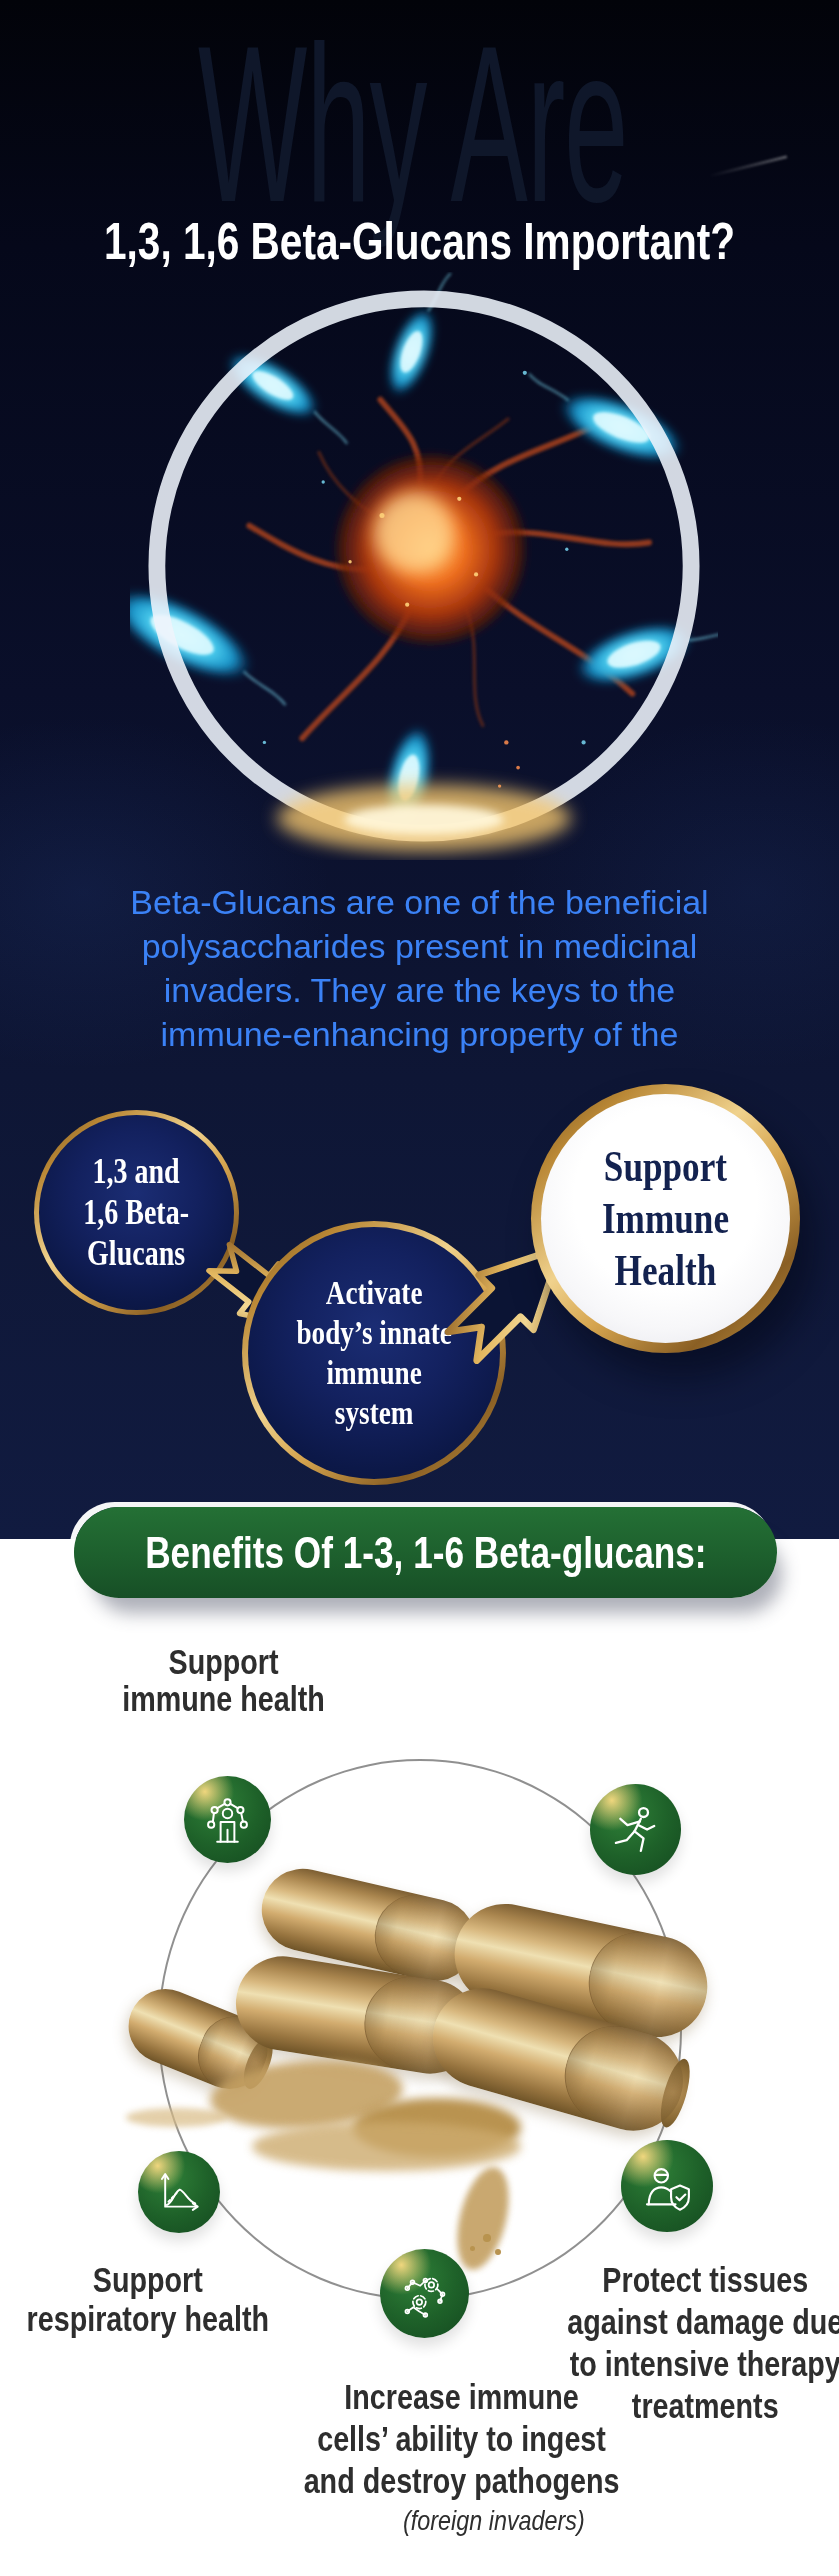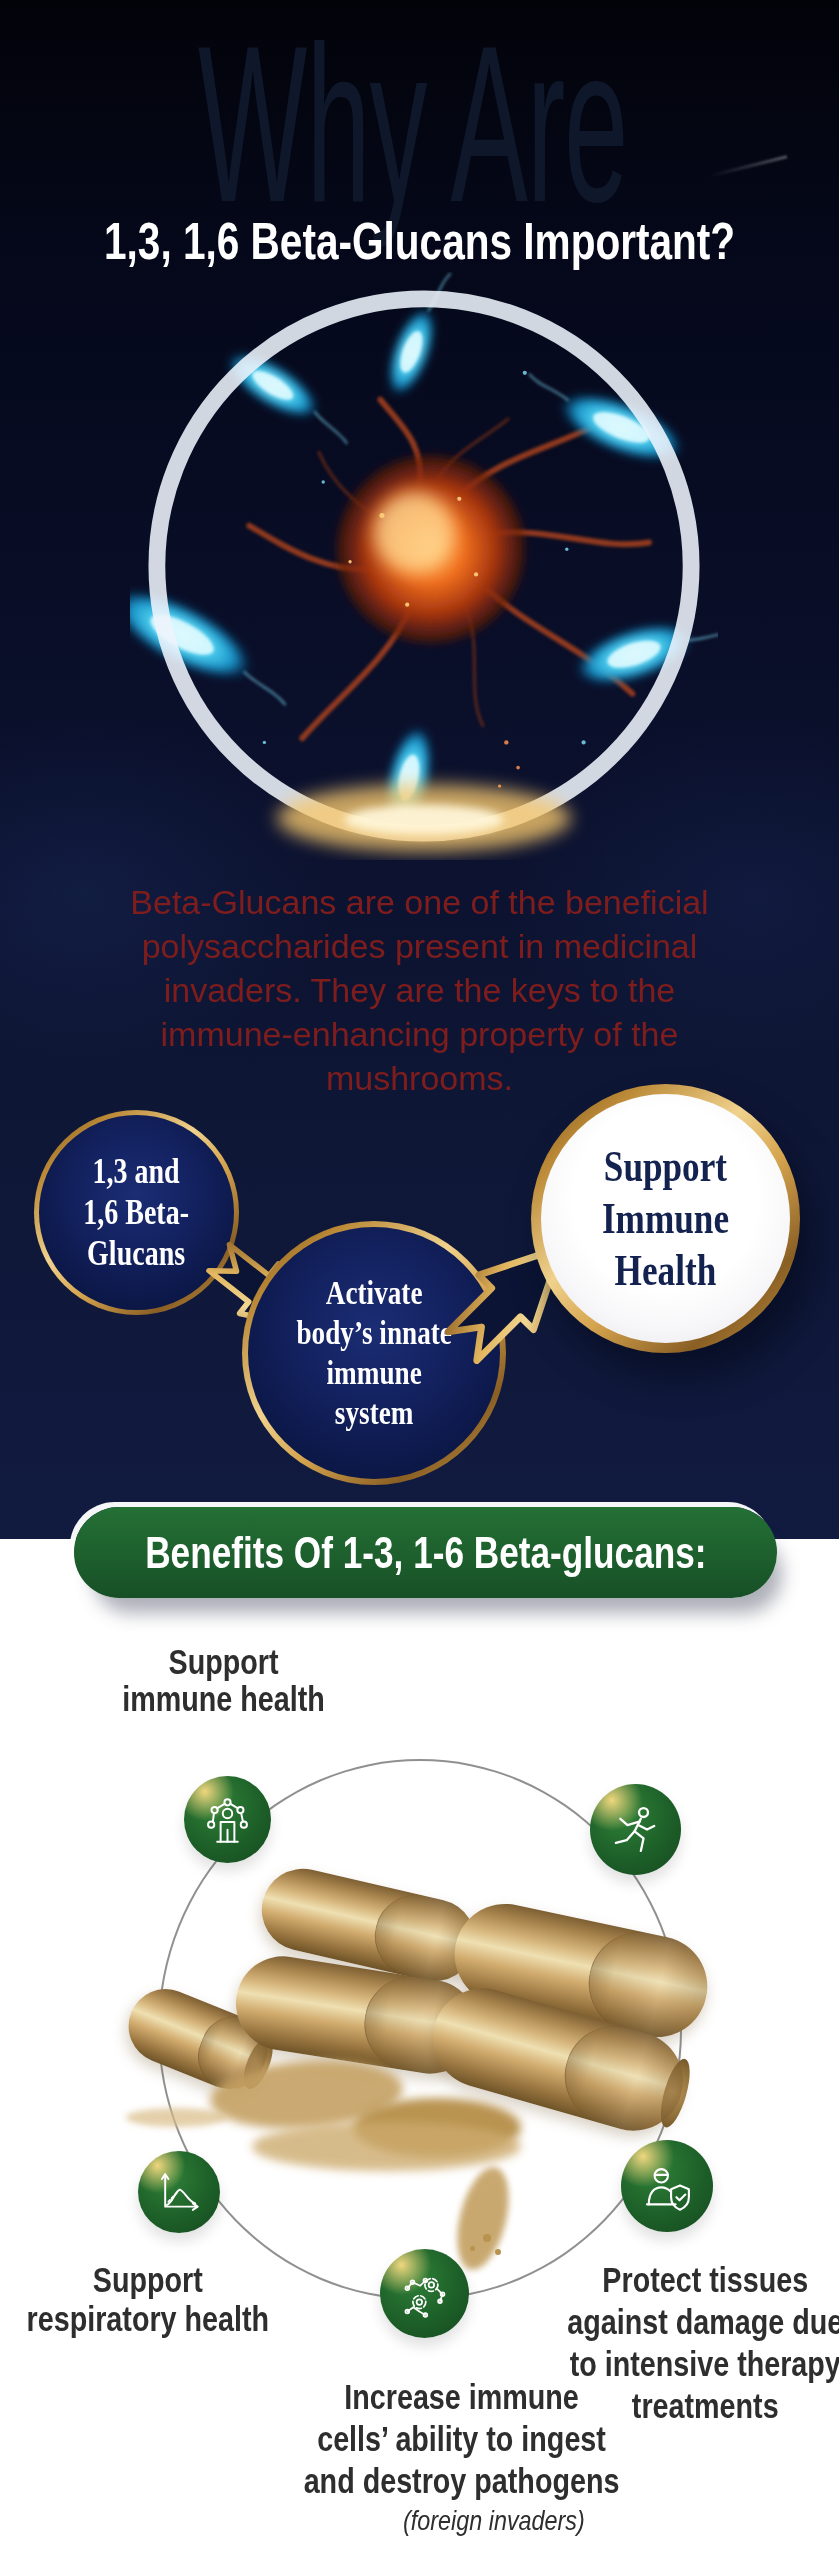--- a/index.html
+++ b/index.html
@@ -18,21 +18,21 @@
   .comet{left:707px;top:165px;width:81px;height:2.5px;opacity:.32;filter:blur(0.8px);
     background:linear-gradient(90deg,rgba(255,255,255,0),#fff);transform:rotate(-14deg);}
   .hero-title{left:0;width:673px;top:11.8px;text-align:center;color:#0f172a;
     font-size:223px;line-height:223px;font-weight:400;}
   .hero-title .sq{transform:scaleX(.52);letter-spacing:-2.5px;}
   .hero-subtitle{left:0;width:839px;top:215px;text-align:center;color:#ffffff;
     font-size:52px;line-height:52px;font-weight:bold;}
   .hero-subtitle .sq{transform:scaleX(.78);}
 
   
-  .intro{left:0;width:839px;top:880px;text-align:center;color:#7f1d1d;
+  .intro{left:0;width:839px;top:880px;text-align:center;color:#3b82f6;
     font-size:34px;line-height:44px;font-weight:400;}
 
   
   .gold-ring{border-radius:50%;box-sizing:border-box;width:100%;height:100%;
     background:linear-gradient(138deg,#6d4a1b 0%,#b98735 18%,#f0d28d 42%,#d6a54f 58%,#8a5f24 80%,#c89a45 100%);}
   .circ-inner{width:100%;height:100%;border-radius:50%;box-sizing:border-box;
     display:flex;align-items:center;justify-content:center;text-align:center;}
   .navy-inner{background:radial-gradient(circle at 50% 40%,#1b2d74 0%,#13215f 40%,#0c1848 72%,#091238 100%);}
   .white-inner{background:radial-gradient(circle at 50% 42%,#ffffff 48%,#f7f7f9 68%,#e9e9ee 88%,#dddde4 100%);}
   .flow-c1{left:34px;top:1110px;width:205px;height:205px;padding:5px;}
@@ -193,21 +193,20 @@
     <circle cx="350" cy="350" r="318" fill="none" stroke="#eef4fc" stroke-opacity=".88" stroke-width="20"></circle>
     <ellipse cx="350" cy="650" rx="175" ry="40" fill="#f7c86e" opacity=".8" filter="url(#b10)"></ellipse>
     <ellipse cx="350" cy="652" rx="95" ry="18" fill="#fff6d8" opacity=".95" filter="url(#b5)"></ellipse>
   </svg>
 
   <div class="abs intro lines">
     <span>Beta-Glucans are one of the beneficial</span>
     <span>polysaccharides present in medicinal</span>
     <span>invaders. They are the keys to the</span>
     <span>immune-enhancing property of the</span>
-    <span>mushrooms.</span>
   </div>
 
   <div class="abs flow-c1 gold-ring">
     <div class="circ-inner navy-inner">
       <div class="flow-txt lines">
         <span>1,3 and</span>
         <span>1,6 Beta-</span>
         <span>Glucans</span>
       </div>
     </div>

